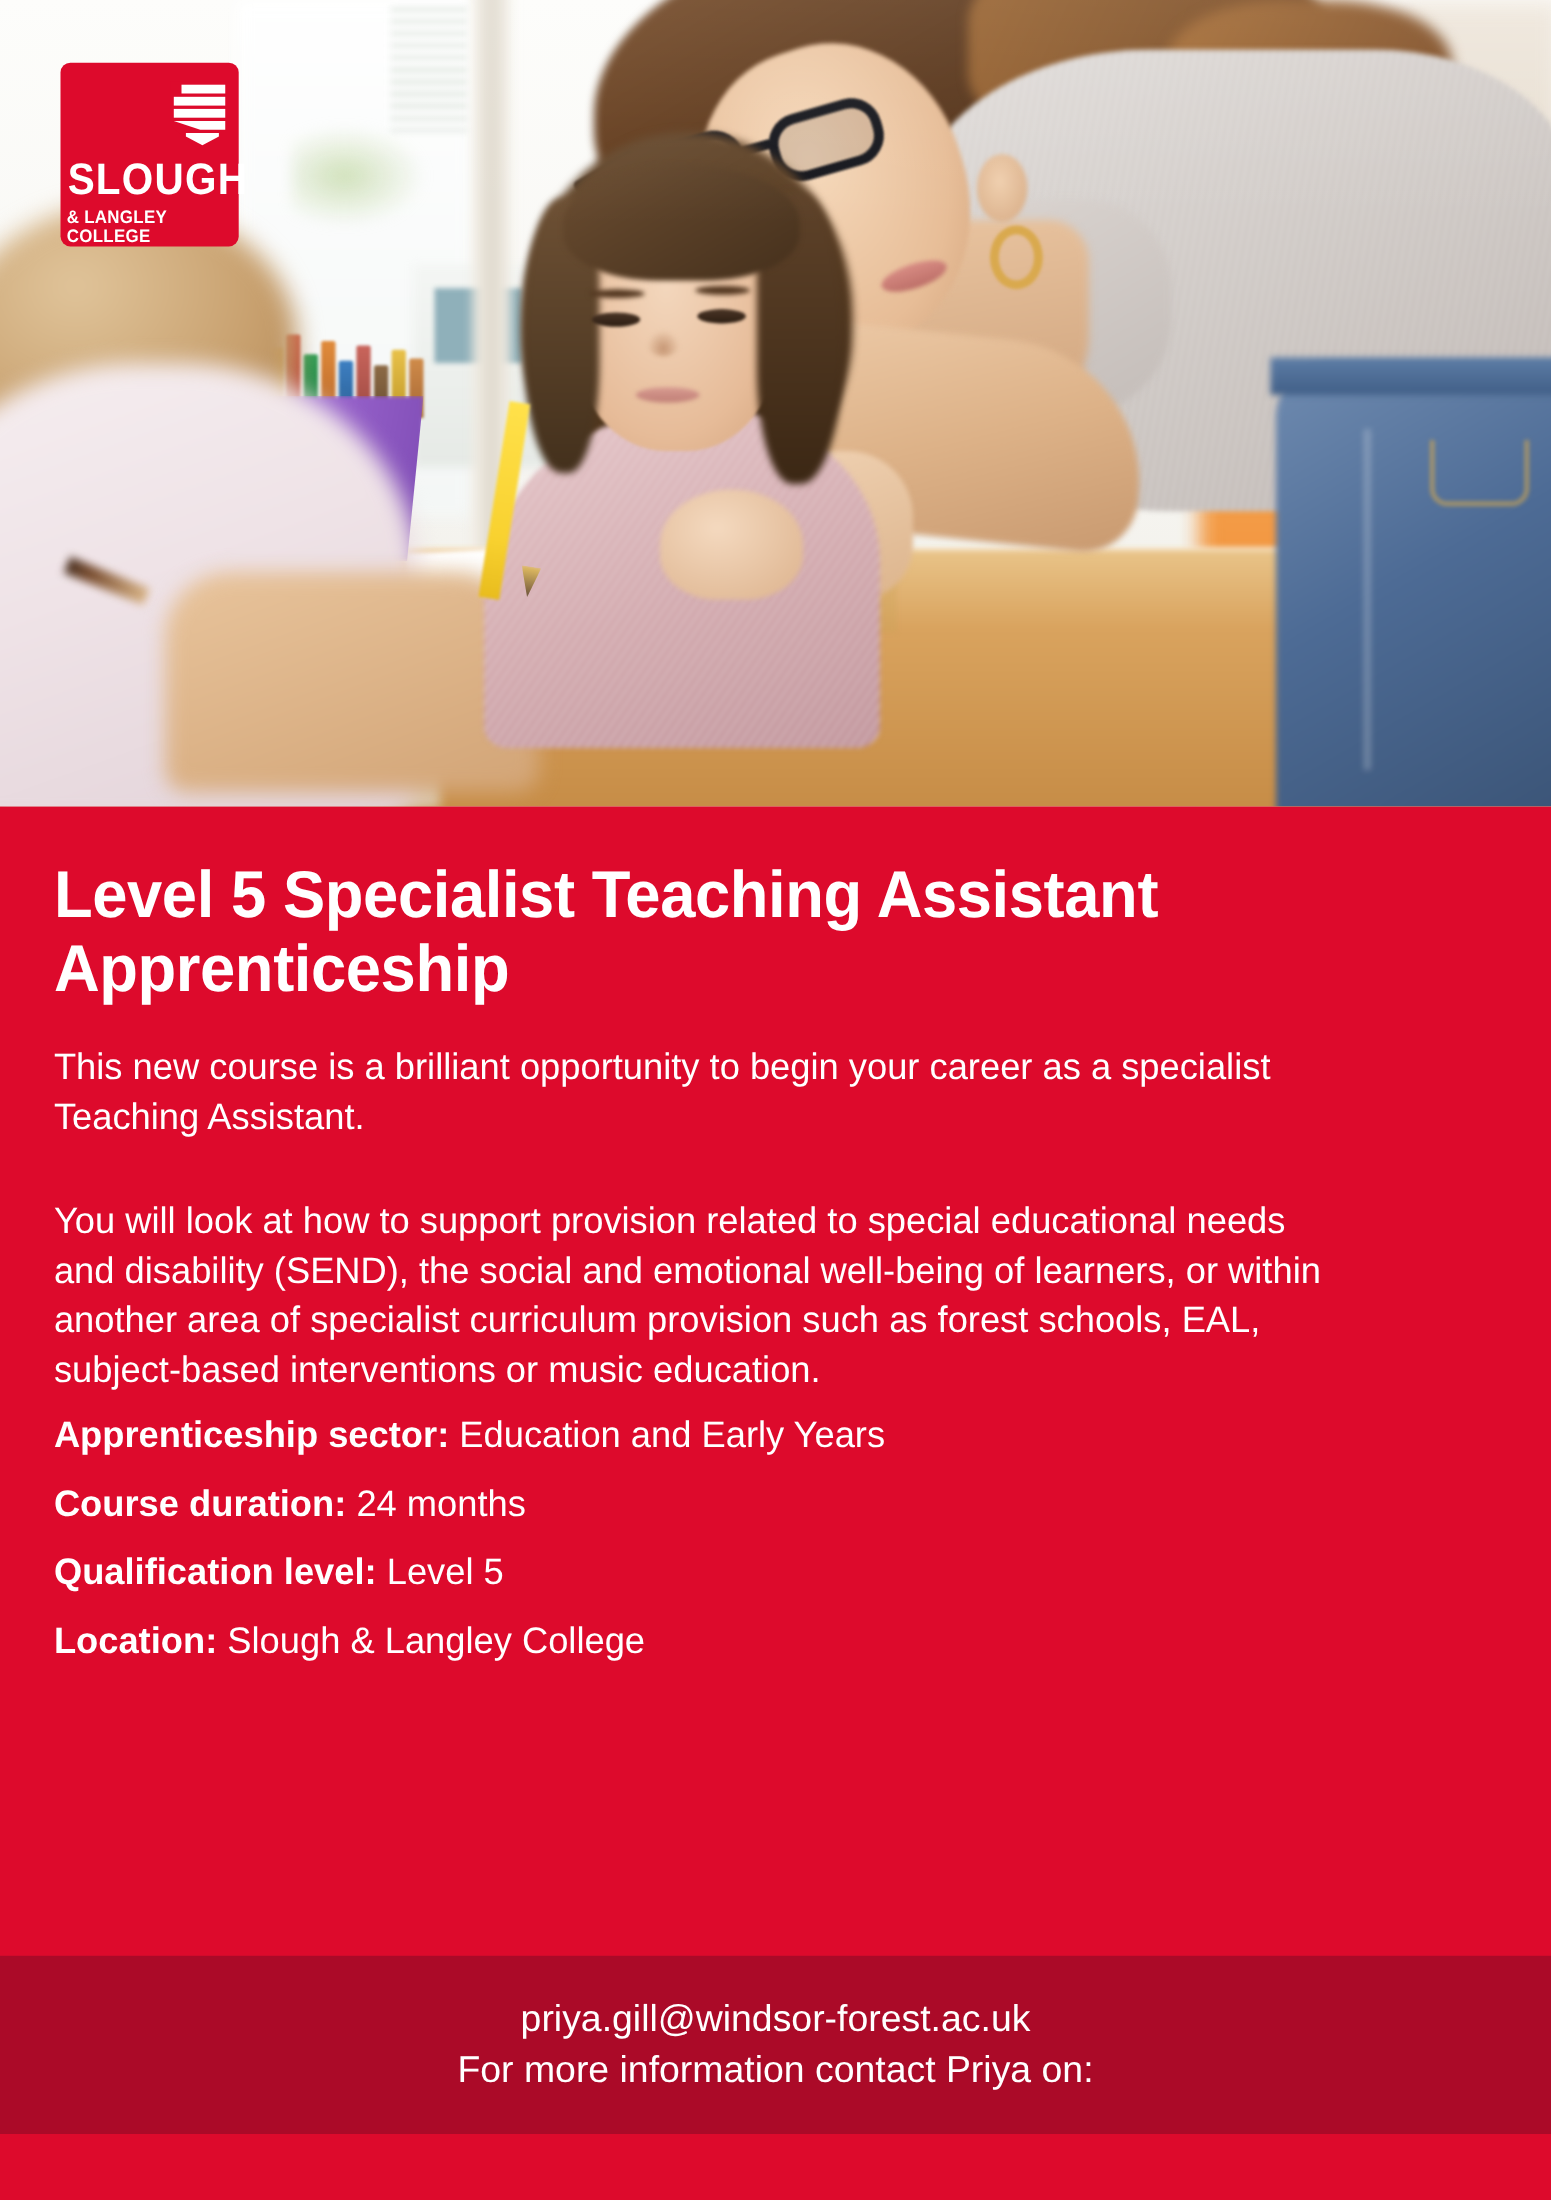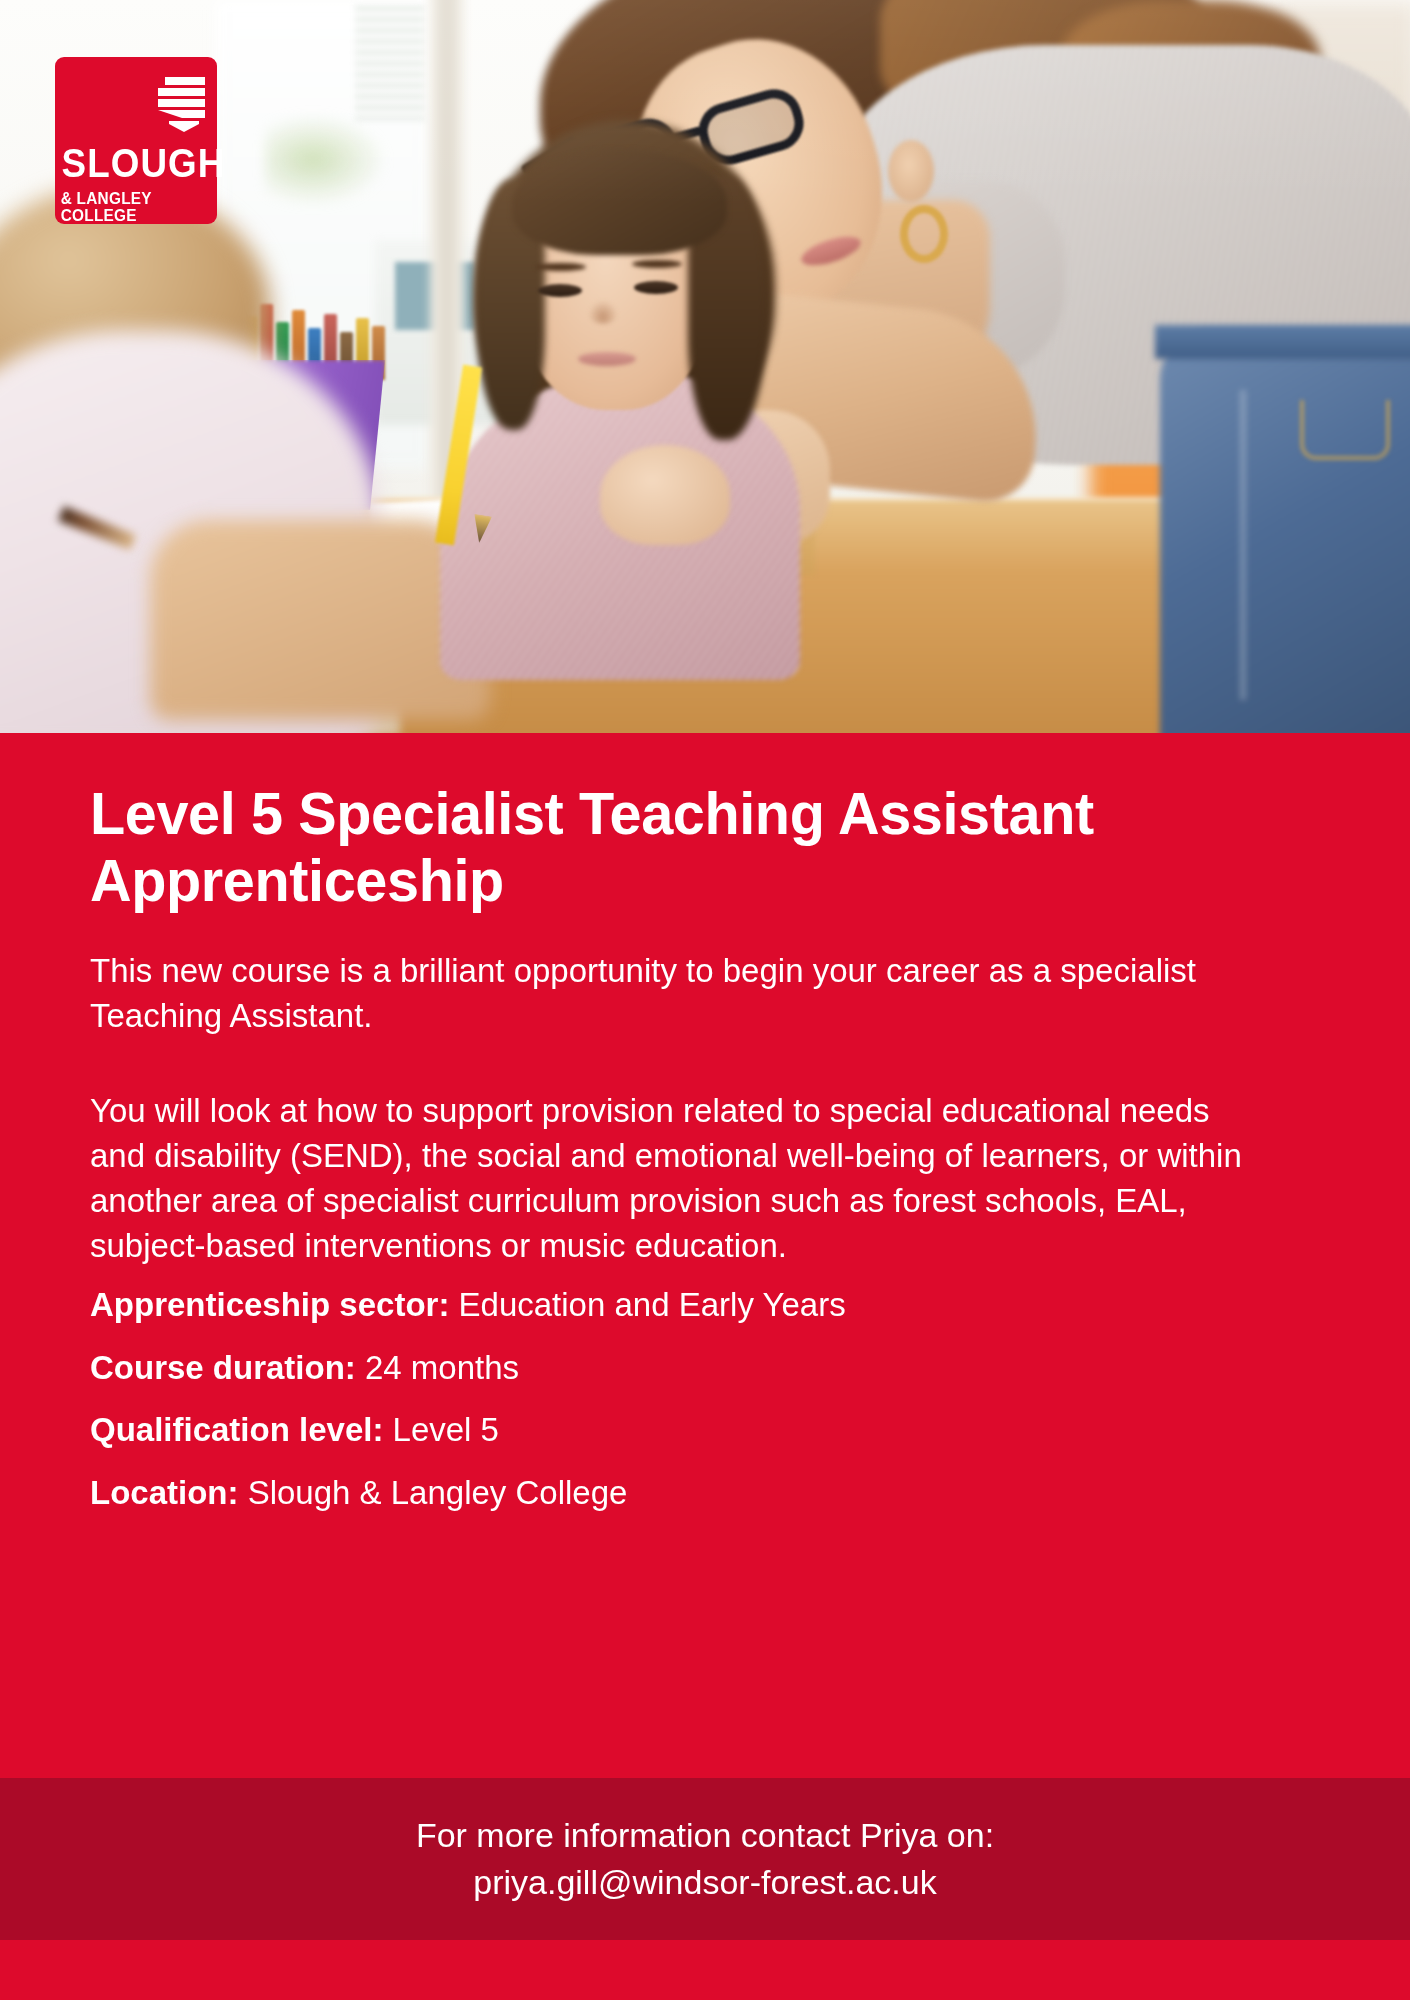--- a/index.html
+++ b/index.html
@@ -378,21 +378,21 @@
   }
   .logo-sub {
     font-size:16.5px; font-weight:700; letter-spacing:.3px;
     margin-top:7px; line-height:1;
     transform:scaleX(.93); transform-origin:center;
   }
 
   
   .content {
     position:absolute; left:0; top:733px; width:1410px;
-    padding:0 90px;
+    padding:0 49px;
     color:#ffffff;
   }
   .title {
     font-size:60px; font-weight:700; line-height:1.12;
     letter-spacing:-0.4px; margin-top:47px;
     transform:scaleX(.96); transform-origin:left center;
   }
   .lede {
     font-size:33.5px; font-weight:300; line-height:1.32;
     margin-top:35px; max-width:1130px;
@@ -559,18 +559,18 @@
         <span>Level 5</span>
       </div>
       <div class="fact">
         <b>Location:</b>
         <span>Slough &amp; Langley College</span>
       </div>
     </div>
   </div>
 
   <div class="footer">
+    <div>priya.gill@windsor-forest.ac.uk</div>
     <div>For more information contact Priya on:</div>
-    <div>priya.gill@windsor-forest.ac.uk</div>
   </div>
   <div class="bottom-band"></div>
 
 </div>
 
 </body></html>

